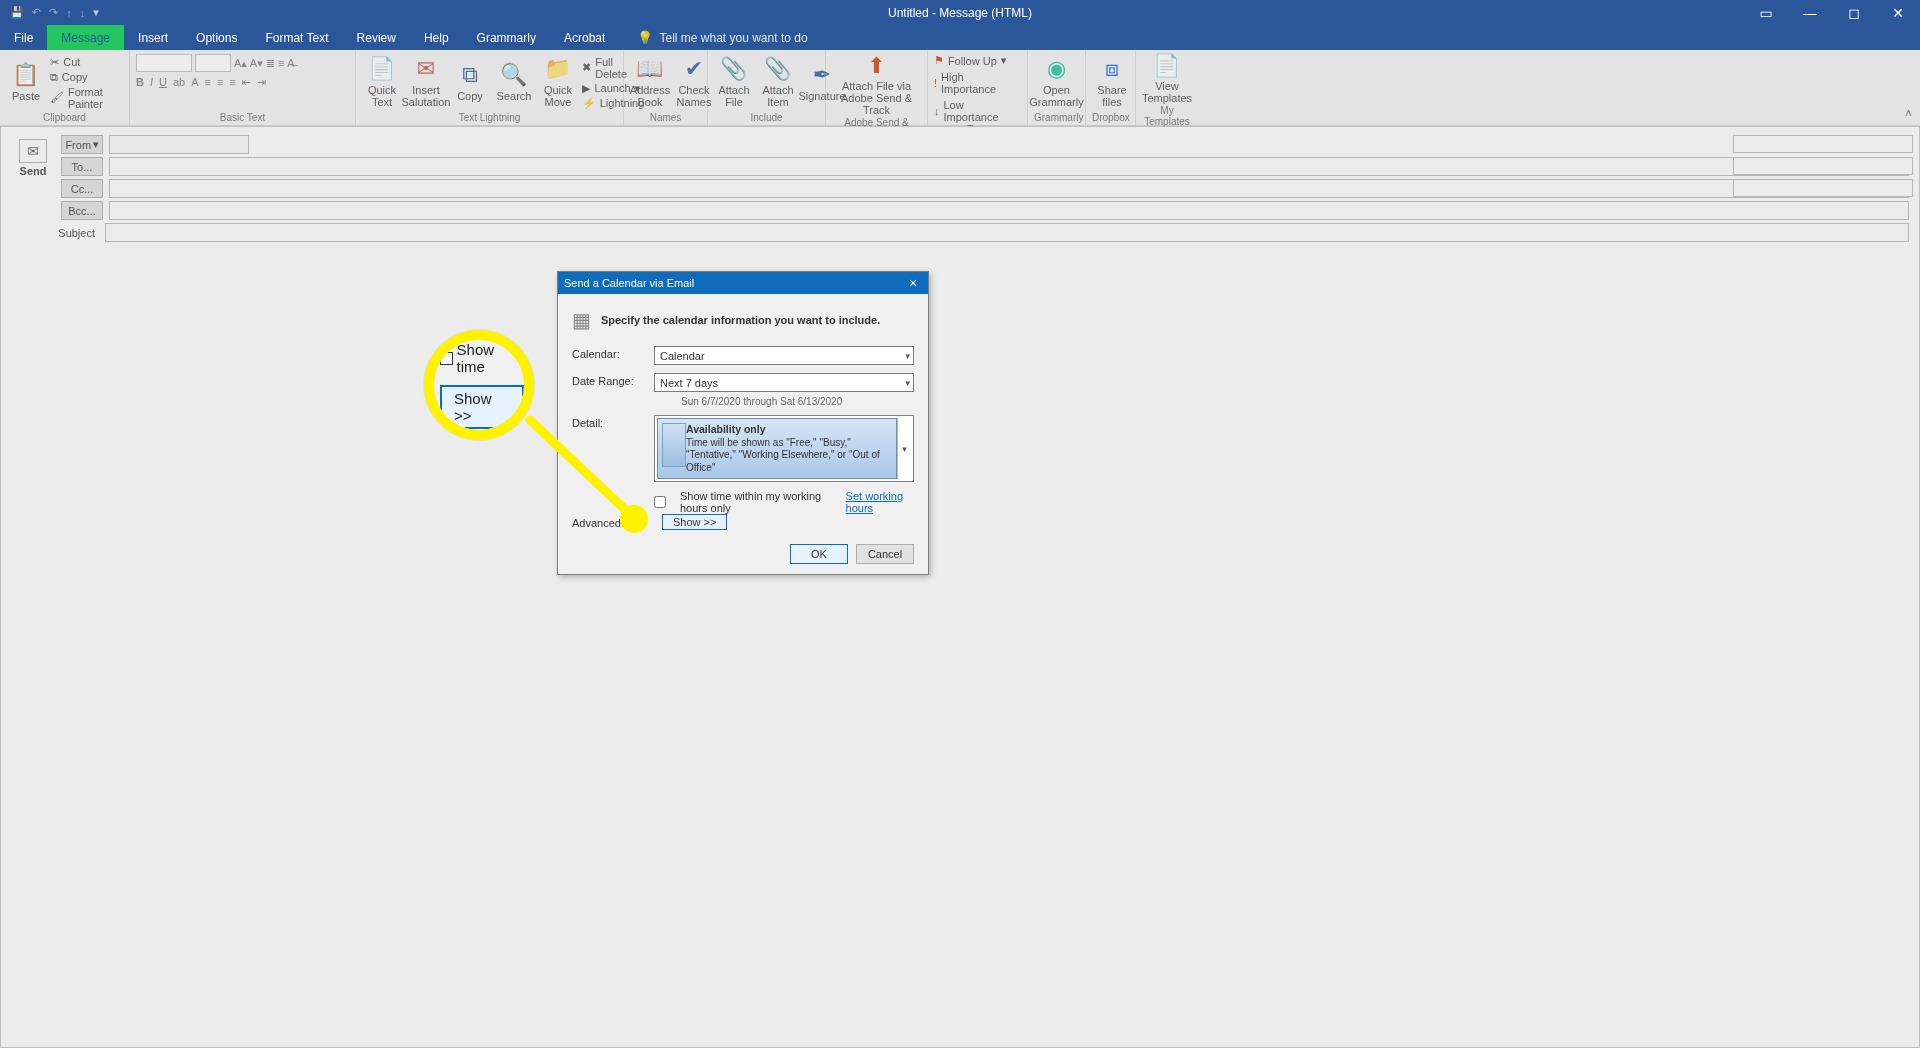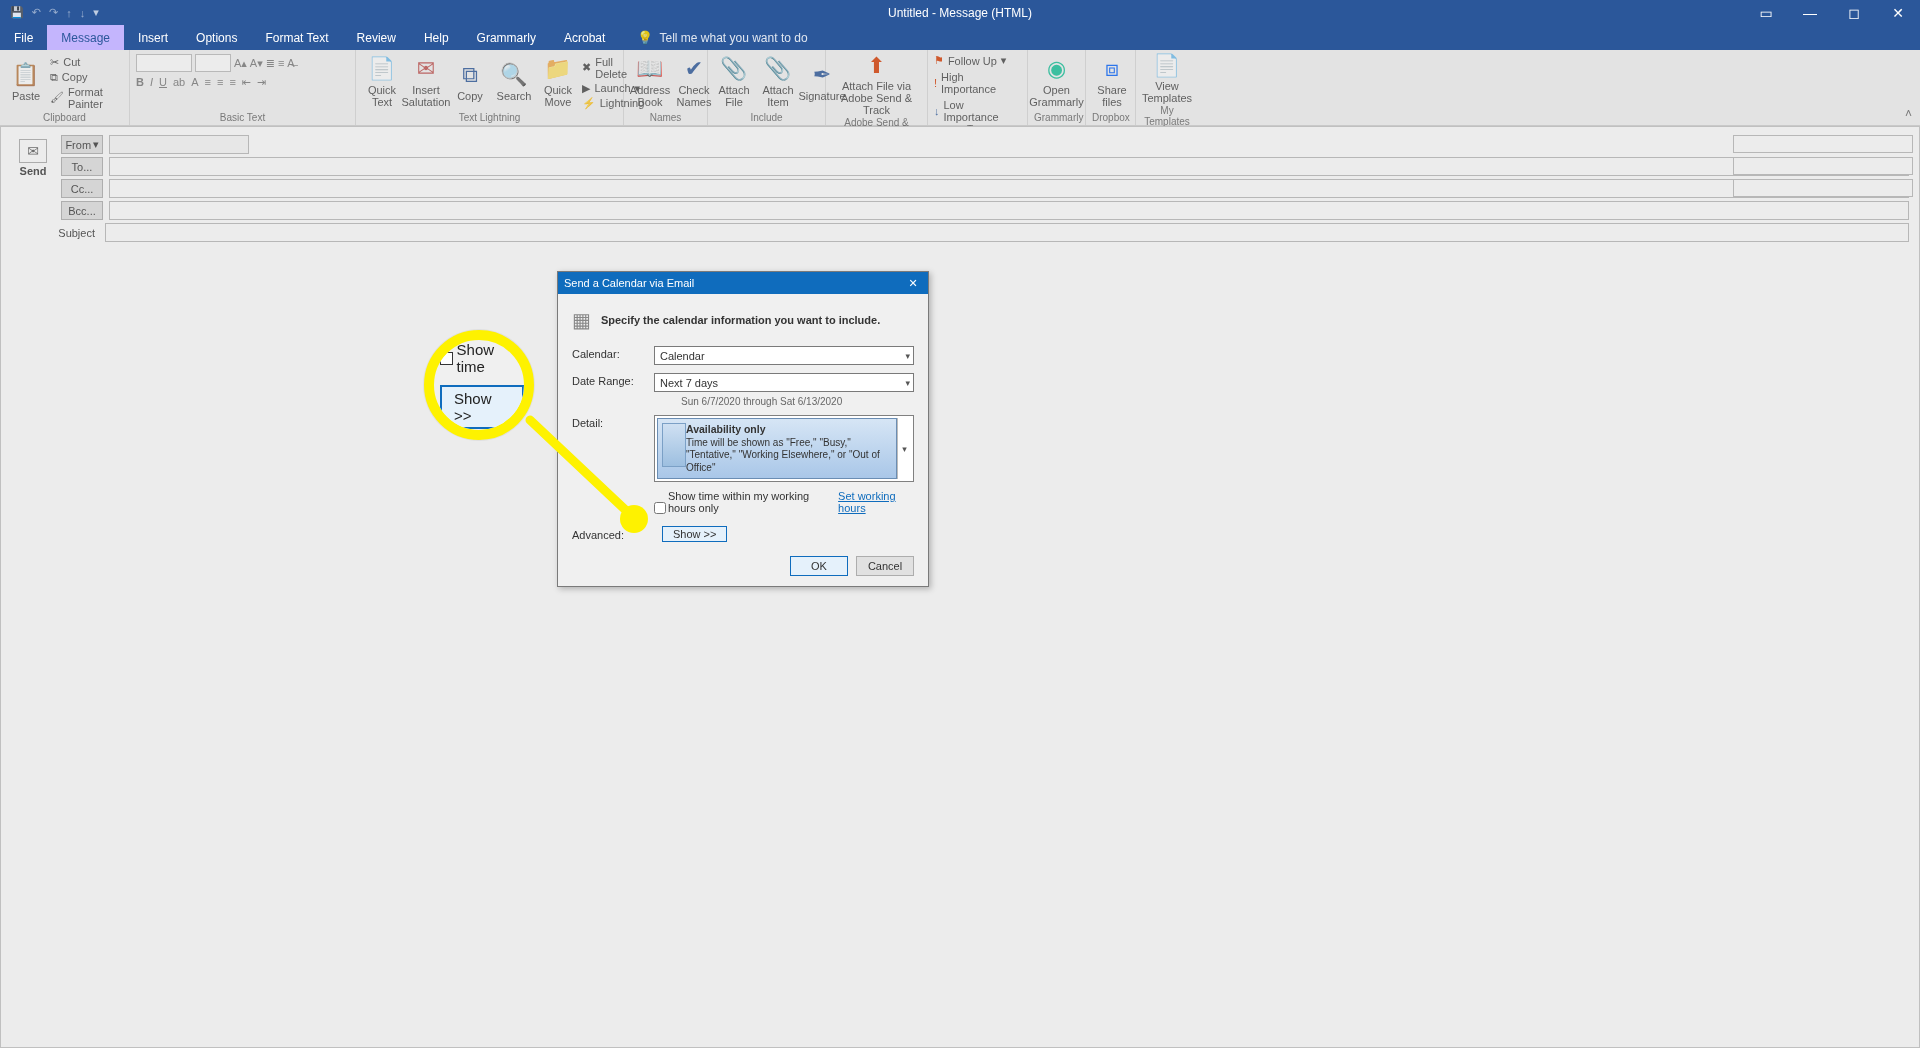--- a/index.html
+++ b/index.html
@@ -10,21 +10,21 @@
 .titlebar .qat { display: flex; gap: 8px; padding-left: 10px; align-items: center; }
 .titlebar .qat span { opacity: 0.85; font-size: 11px; }
 .titlebar .title { position: absolute; left: 50%; transform: translateX(-50%); }
 .titlebar .winctrl { position: absolute; right: 0; display: flex; }
 .titlebar .winctrl div { width: 44px; height: 25px; display: flex; align-items: center; justify-content: center; font-size: 14px; }
 
 
 .tabstrip { height: 25px; background: #2b579a; display: flex; align-items: stretch; color: #fff; font-size: 12px; }
 .tabstrip .tab { padding: 0 14px; display: flex; align-items: center; cursor: pointer; }
 .tabstrip .tab.file { background: #2b579a; }
-.tabstrip .tab.active { background: #c4b5fd; color: #2b579a; }
+.tabstrip .tab.active { background: #22c55e; color: #2b579a; }
 .tabstrip .tellme { display: flex; align-items: center; gap: 6px; padding-left: 18px; opacity: 0.85; }
 .tabstrip .bulb { font-size: 13px; }
 
 
 .ribbon { height: 76px; background: #f3f3f3; border-bottom: 1px solid #c9c9c9; display: flex; font-size: 11px; position: relative; }
 .group { border-right: 1px solid #d8d8d8; height: 100%; display: flex; flex-direction: column; justify-content: space-between; padding: 4px 6px 0 6px; }
 .group .content { flex: 1; display: flex; align-items: center; gap: 4px; }
 .group .label { text-align: center; color: #666; font-size: 10px; padding: 1px 0 2px; position: relative; }
 .bigbtn { display: flex; flex-direction: column; align-items: center; justify-content: center; min-width: 40px; gap: 2px; text-align: center; line-height: 1.1; color: #444; }
 .bigbtn .ico { font-size: 22px; color: #2b579a; }
@@ -60,21 +60,21 @@
 .dlg-lbl { width: 82px; text-align: left; padding-top: 2px; }
 .dlg-sel { flex: 1; height: 19px; border: 1px solid #7a7a7a; background: #fff; display:flex; align-items:center; justify-content:space-between; padding:0 3px 0 5px; }
 .dlg-sel .arr { font-size:9px; color:#555; }
 .dlg-note { font-size: 10px; color: #666; margin-left: 109px; margin-top:-4px; margin-bottom:8px; }
 .detail-box { flex:1; border:1px solid #808080; padding: 2px; display:flex; align-items:stretch; position:relative; background:#fff;}
 .detail-inner { flex:1; display:flex; background: linear-gradient(#d6e5f5,#a9c7e8); border:1px solid #6a8db3; padding:4px;}
 .detail-thumb { width:44px; height:44px; background: linear-gradient(#cfe0f2,#9dbfe0); border:1px solid #7ba0c6; }
 .detail-txt { font-size:10px; line-height:1.25; }
 .detail-txt b { font-size:10.5px; }
 .detail-arr { width:14px; display:flex; align-items:center; justify-content:center; color:#555; font-size:9px; border-left:1px solid #bbb;}
-.chk-row { margin-left: 82px; display:flex; align-items:flex-end; gap:2px; margin-bottom:12px; font-size:11px;}
+.chk-row { margin-left: 82px; display:flex; align-items:center; gap:14px; margin-bottom:0; font-size:11px;}
 .chk-row input { width:12px; height:12px; }
 .link { color:#0f6cbd; text-decoration: underline; margin-left:auto; }
 .adv-row { display:flex; align-items:center; gap:8px; margin-bottom: 14px;}
 .adv-btn { border:1px solid #0f6cbd; background:#e5f1fb; padding:1px 10px; font-size:11px; }
 .dlg-btns { display:flex; justify-content:flex-end; gap:8px; }
 .dlg-btn { width:58px; height:20px; border:1px solid #adadad; background:#e1e1e1; font-size:11px; display:flex; align-items:center; justify-content:center;}
 .dlg-btn.primary { border:1px solid #0f6cbd; background:#e5f1fb; }
 .mag { position:absolute; left:424px; top:330px; width:110px; height:110px; border-radius:50%; border:10px solid #fef200; background:#f0f0f0; z-index:25; display:flex; flex-direction:column; align-items:center; justify-content:center; overflow:hidden; box-shadow:0 0 0 1px rgba(0,0,0,0.05);}
 .mag-inner { transform: scale(1.0); display:flex; flex-direction:column; gap:10px; align-items:flex-start; padding-left:6px;}
 .mag .mrow1 { font-size:15px; color:#222; display:flex; align-items:center; gap:4px;}

